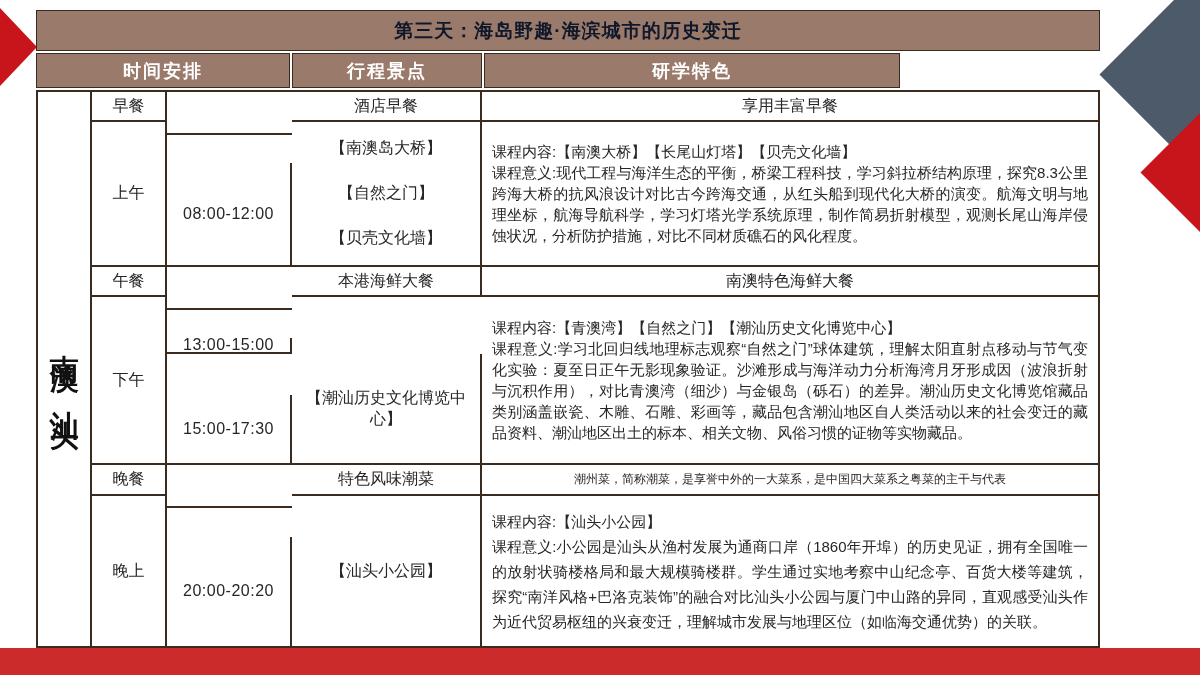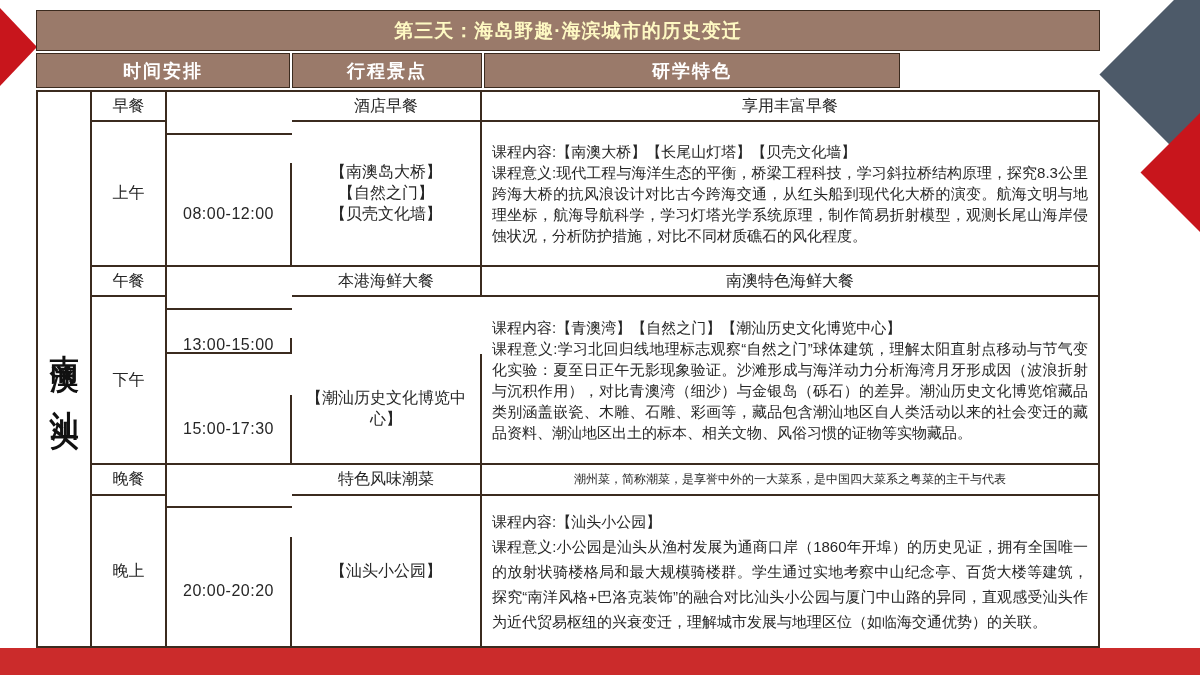--- a/index.html
+++ b/index.html
@@ -15,21 +15,21 @@
   .diamond{position:absolute;transform:rotate(45deg);z-index:0;}
   .diamond.gray{left:1134px;top:-9px;width:167px;height:167px;background:#4d5a69;}
   .diamond.red{left:1178px;top:82px;width:181px;height:181px;background:#c8151c;}
   .bottom-bar{position:absolute;left:0;top:648px;width:1200px;height:27px;background:#cb2b2b;z-index:3;}
   
   .title-bar{
     position:absolute;left:36px;top:10px;width:1064px;height:41px;background:#9a7a6a;
     border:1px solid #3b2b1f;box-sizing:border-box;display:flex;align-items:center;justify-content:center;
     z-index:2;
   }
-  .title-bar span{font-size:19px;font-weight:bold;color:#fef9c3;letter-spacing:1px;}
+  .title-bar span{font-size:19px;font-weight:bold;color:#0f172a;letter-spacing:1px;}
   .header-row{
     position:absolute;left:36px;top:53px;width:864px;height:35px;display:grid;
     grid-template-columns:254px 190px 1fr;gap:2px;z-index:2;
   }
   .header-cell{
     background:#9a7a6a;border:1px solid #3b2b1f;box-sizing:border-box;
     display:flex;align-items:center;justify-content:center;
     color:#ffffff;font-size:18px;font-weight:bold;letter-spacing:2px;
   }
   
@@ -44,21 +44,21 @@
     display:flex;align-items:center;justify-content:center;text-align:center;
     font-size:16px;line-height:1.3;overflow:hidden;
   }
   .cell.no-br{border-right:none;}
   .cell.no-bb{border-bottom:none;}
   .side-cell{grid-column:1;grid-row:1/8;flex-direction:column;gap:36px;}
   .side-group{
     writing-mode:vertical-rl;text-orientation:upright;
     font-size:29px;font-weight:bold;letter-spacing:10px;color:#111;
   }
-  .attr-list{flex-direction:column;gap:0;}
+  .attr-list{flex-direction:column;gap:24px;}
   .attr-list.tight{gap:9px;}
   .feature{
     flex-direction:column;align-items:stretch;justify-content:center;text-align:left;
     padding:3px 10px;font-size:15px;line-height:21px;
   }
   .feature .fline{text-align:left;}
   .feature .fbody{text-align:justify;text-justify:inter-ideograph;}
   .time{font-size:16px;letter-spacing:.5px;margin-top:41px;}
 </style>
 </head>

